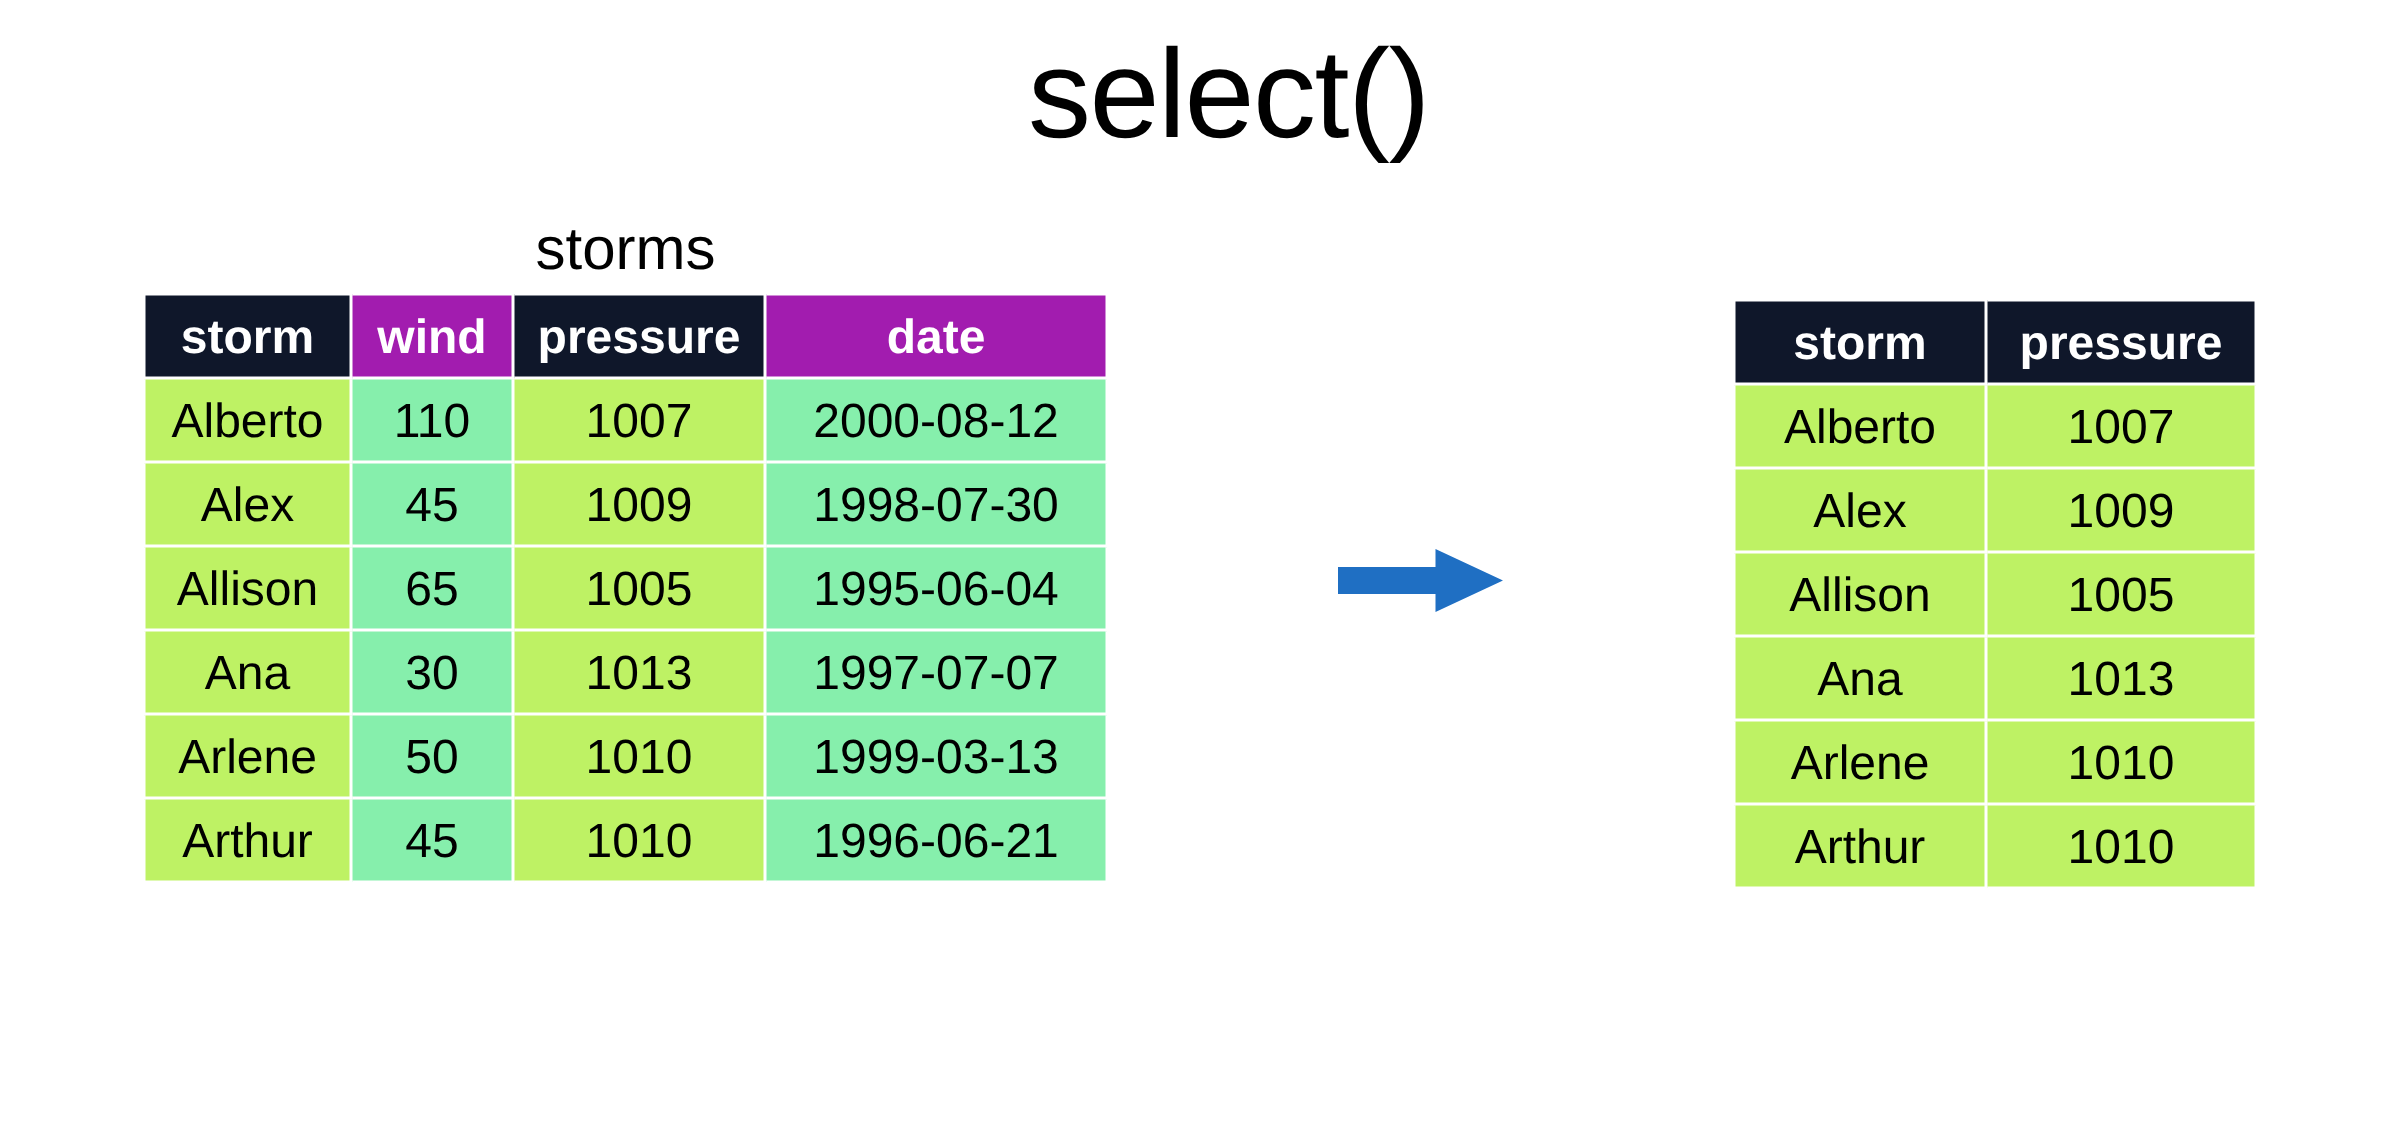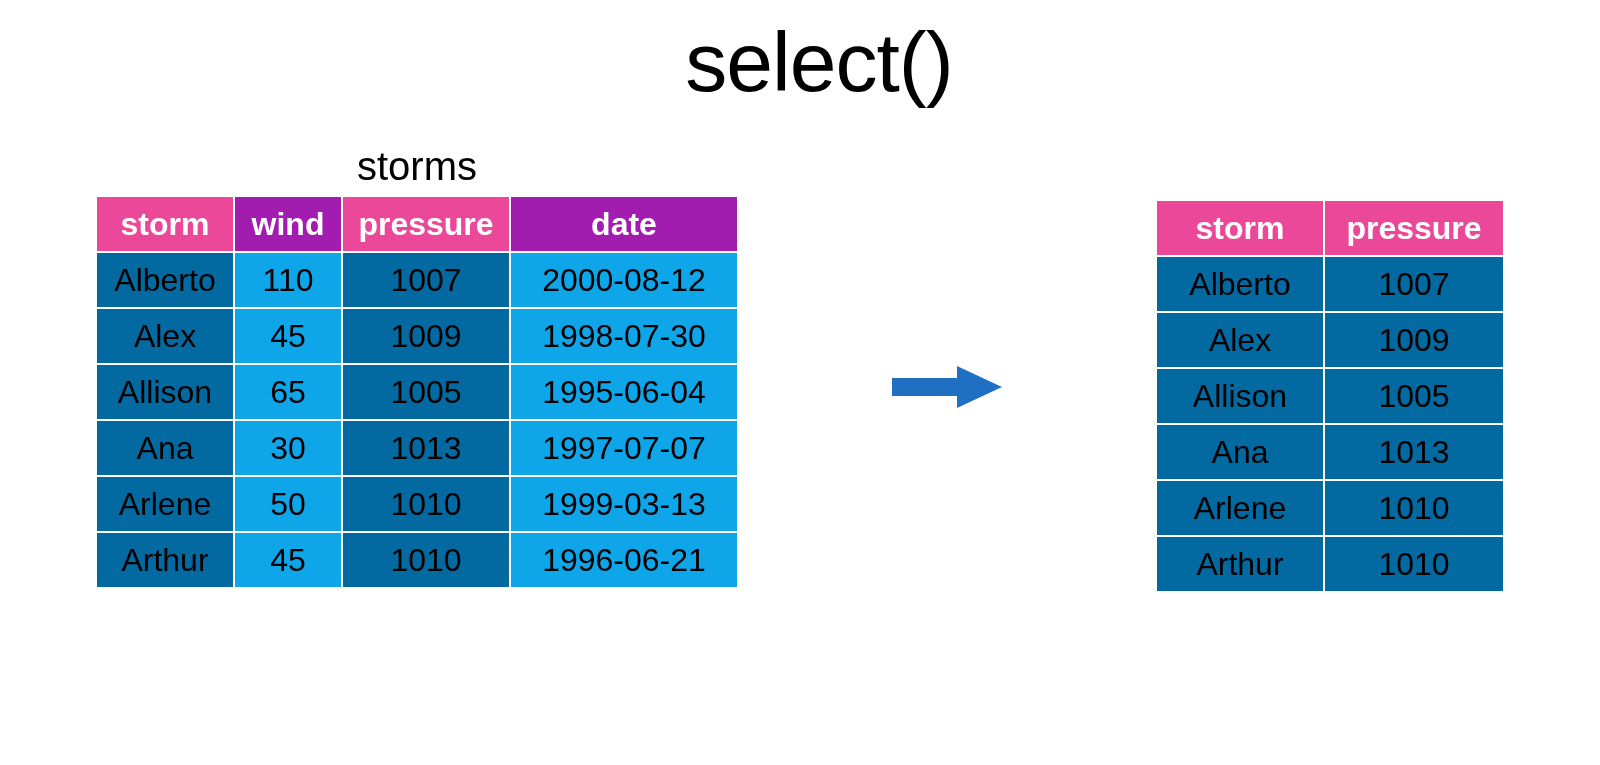--- a/index.html
+++ b/index.html
@@ -59,24 +59,24 @@
     border: 2px solid #ffffff;
     box-sizing: border-box;
     height: 56px;
     vertical-align: middle;
     font-weight: 400;
   }
   th {
     color: #ffffff;
     font-weight: 600;
   }
-  .hdr-blue   { background: #ec4899; }
+  .hdr-blue   { background: #0f172a; }
   .hdr-gray   { background: #a21caf; }
-  .cell-blue  { background: #0369a1; }
-  .cell-gray  { background: #0ea5e9; margin-left: 24px; }
+  .cell-blue  { background: #bef264; }
+  .cell-gray  { background: #86efac; margin-left: 24px; }
 
   
   .lt-c0 { width: 138px; }
   .lt-c1 { width: 108px; }
   .lt-c2 { width: 168px; }
   .lt-c3 { width: 228px; }
 
   
   .rt-c0 { width: 168px; }
   .rt-c1 { width: 180px; }

